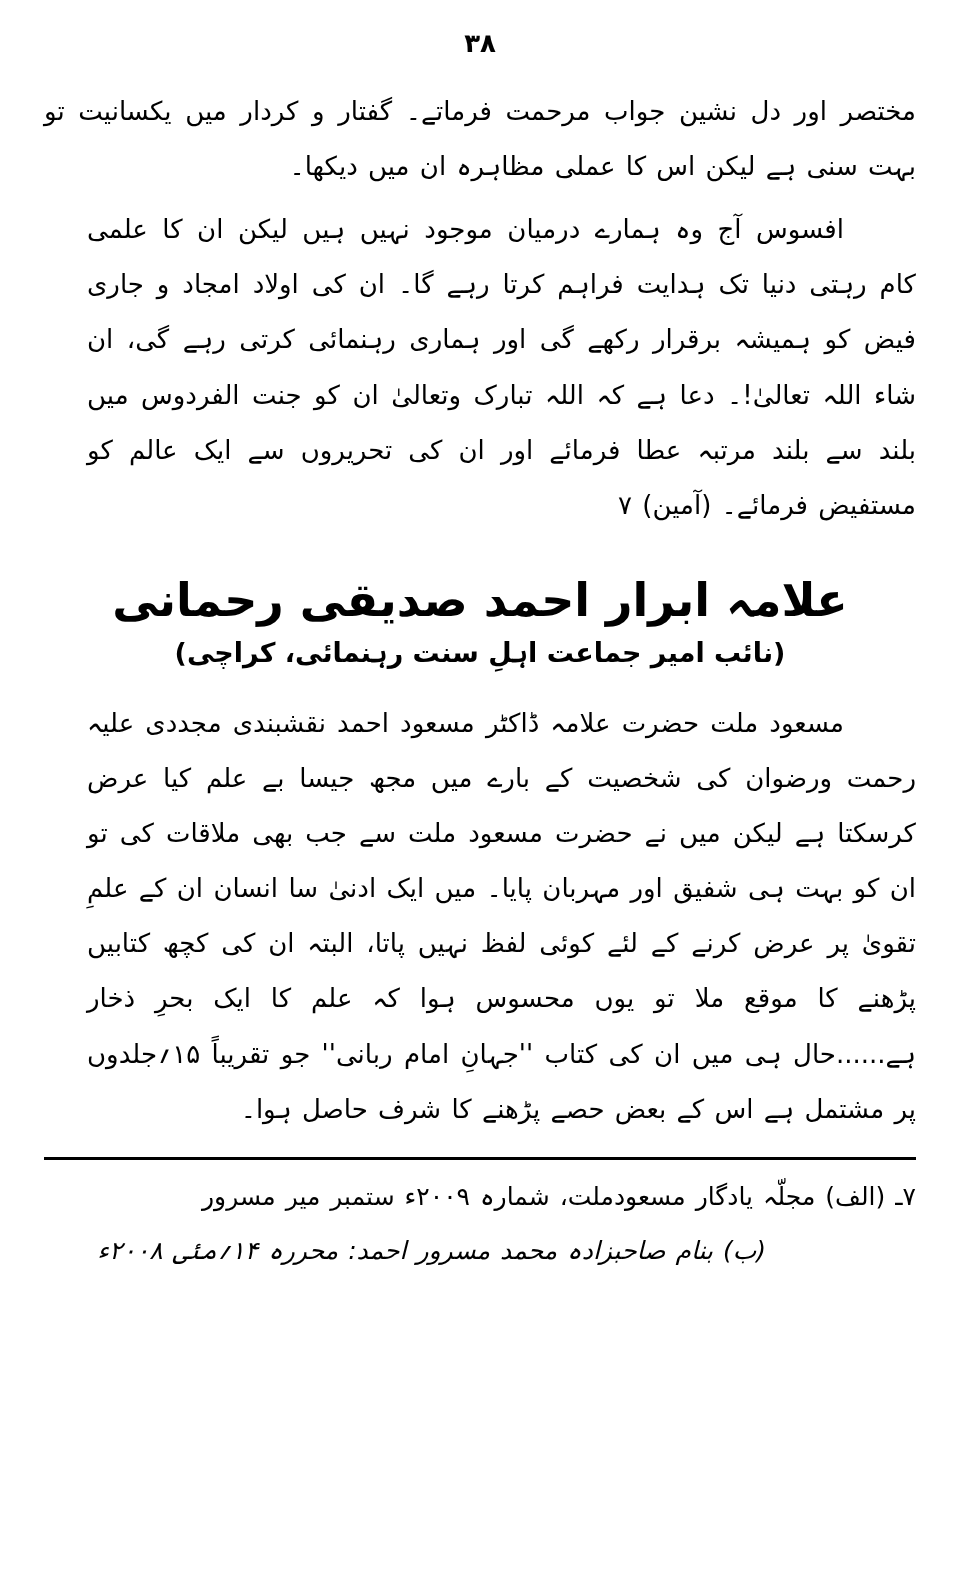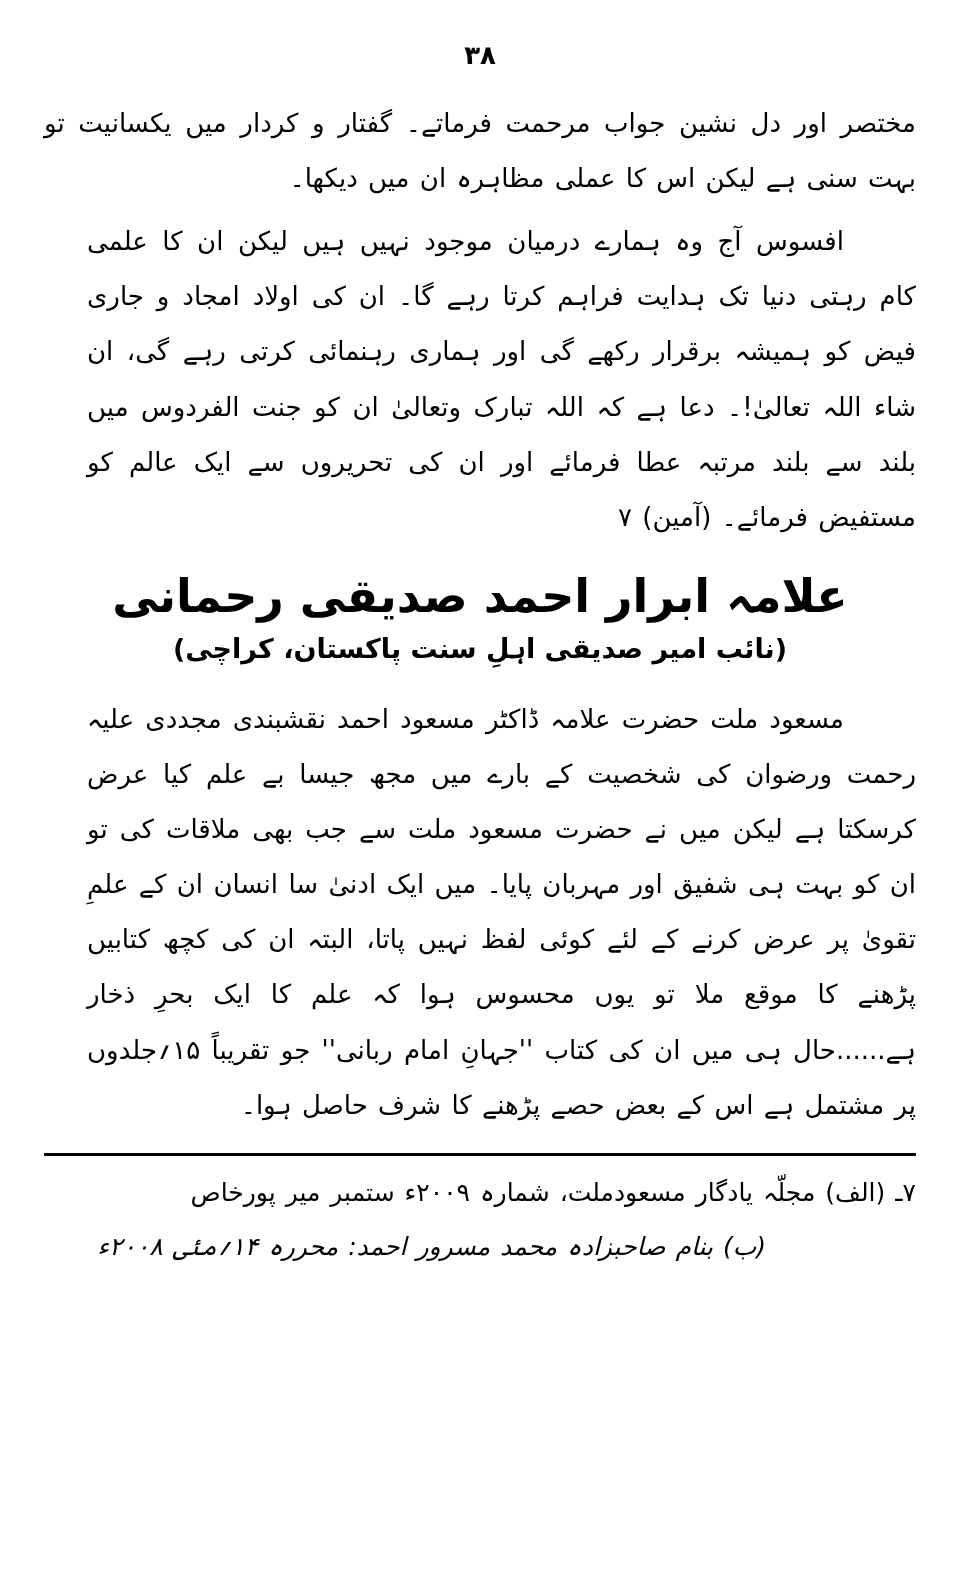--- a/index.html
+++ b/index.html
@@ -9,21 +9,21 @@
   }
   .page {
     position: relative;
     width: 960px;
     height: 1596px;
     box-sizing: border-box;
     background: #ffffff;
     color: #000000;
     direction: rtl;
     font-family: "DejaVu Sans", sans-serif;
-    padding: 40px 44px 10px 44px;
+    padding: 28px 44px 10px 44px;
     overflow: hidden;
   }
   .page-number {
     text-align: center;
     font-size: 26px;
     font-weight: bold;
     letter-spacing: 2px;
     margin-bottom: 26px;
   }
   .body-text {
@@ -34,21 +34,21 @@
     word-spacing: 2px;
   }
   .first-line-indent {
     text-indent: 72px;
     margin-left: 43px;
   }
   .section-heading {
     text-align: center;
     font-size: 46px;
     font-weight: bold;
-    margin: 24px 0 10px 0;
+    margin: 40px 0 10px 0;
   }
   .section-subheading {
     text-align: center;
     font-size: 27px;
     font-weight: bold;
     margin: 0 0 28px 0;
   }
   .footnote-rule {
     border: none;
     border-top: 3px solid #000000;
@@ -72,25 +72,25 @@
 <div class="page">
 
   <div class="page-number">٣٨</div>
 
   <p class="body-text">مختصر اور دل نشین جواب مرحمت فرماتے۔ گفتار و کردار میں یکسانیت تو بہت سنی ہے لیکن اس کا عملی مظاہرہ ان میں دیکھا۔</p>
 
   <p class="body-text first-line-indent">افسوس آج وہ ہمارے درمیان موجود نہیں ہیں لیکن ان کا علمی کام رہتی دنیا تک ہدایت فراہم کرتا رہے گا۔ ان کی اولاد امجاد و جاری فیض کو ہمیشہ برقرار رکھے گی اور ہماری رہنمائی کرتی رہے گی، ان شاء اللہ تعالیٰ!۔ دعا ہے کہ اللہ تبارک وتعالیٰ ان کو جنت الفردوس میں بلند سے بلند مرتبہ عطا فرمائے اور ان کی تحریروں سے ایک عالم کو مستفیض فرمائے۔ (آمین) ۷</p>
 
   <h1 class="section-heading">علامہ ابرار احمد صدیقی رحمانی</h1>
 
-  <div class="section-subheading">(نائب امیر صدیقی اہلِ سنت پاکستان، کراچی)</div>
+  <div class="section-subheading">(نائب امیر جماعت اہلِ سنت رہنمائی، کراچی)</div>
 
   <p class="body-text first-line-indent">مسعود ملت حضرت علامہ ڈاکٹر مسعود احمد نقشبندی مجددی علیہ رحمت ورضوان کی شخصیت کے بارے میں مجھ جیسا بے علم کیا عرض کرسکتا ہے لیکن میں نے حضرت مسعود ملت سے جب بھی ملاقات کی تو ان کو بہت ہی شفیق اور مہربان پایا۔ میں ایک ادنیٰ سا انسان ان کے علمِ تقویٰ پر عرض کرنے کے لئے کوئی لفظ نہیں پاتا، البتہ ان کی کچھ کتابیں پڑھنے کا موقع ملا تو یوں محسوس ہوا کہ علم کا ایک بحرِ ذخار ہے......حال ہی میں ان کی کتاب ''جہانِ امام ربانی'' جو تقریباً ۱۵؍جلدوں پر مشتمل ہے اس کے بعض حصے پڑھنے کا شرف حاصل ہوا۔</p>
 
 
   <hr class="footnote-rule">
 
   <div>
-    <p class="footnote">۷ـ (الف) مجلّہ یادگار مسعودملت، شمارہ ۲۰۰۹ء ستمبر میر پورخاص</p>
+    <p class="footnote">۷ـ (الف) مجلّہ یادگار مسعودملت، شمارہ ۲۰۰۹ء ستمبر میر مسرور</p>
     <p class="footnote footnote-indent">(ب) بنام صاحبزادہ محمد مسرور احمد: محررہ ۱۴؍مئی ۲۰۰۸ء</p>
   </div>
 
 </div>
 
 </body></html>

